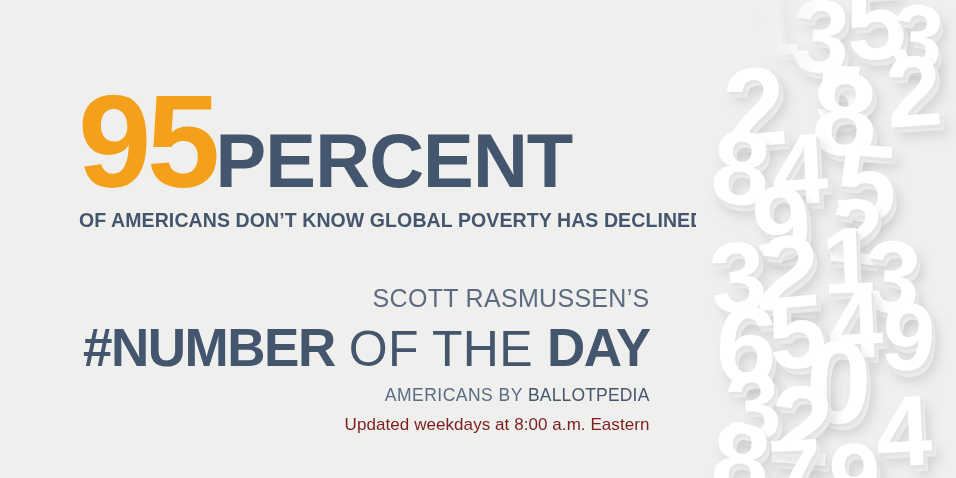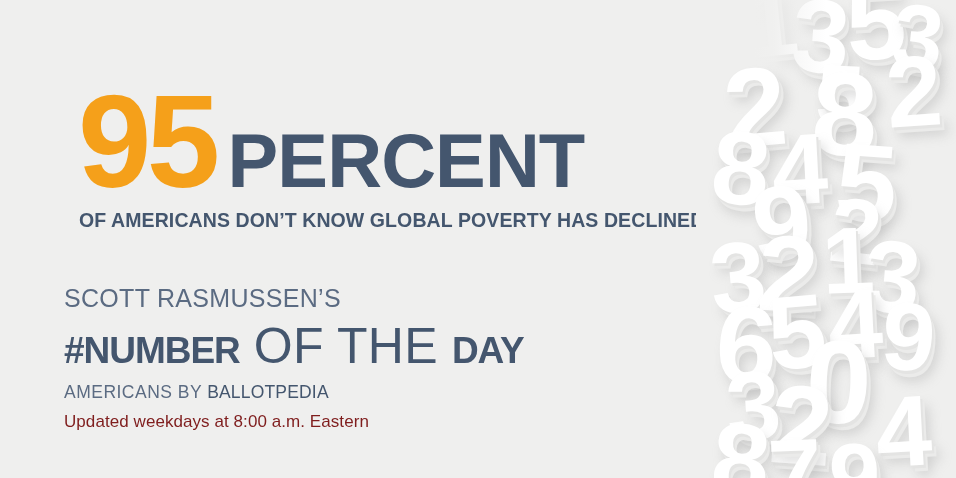--- a/index.html
+++ b/index.html
@@ -71,56 +71,57 @@
     color: #f5a01a;
     letter-spacing: -0.035em;
     line-height: 1;
   }
   #percent-word {
     font-size: 76px;
     font-weight: bold;
     color: #44566e;
     letter-spacing: -0.012em;
     line-height: 1;
-    margin-left: 12px;
+    margin-left: 0;
   }
 
   #subhead {
     position: absolute;
     left: 79px;
     top: 209px;
     font-size: 19.5px;
     font-weight: bold;
     color: #44566e;
     letter-spacing: 0.005em;
     white-space: nowrap;
   }
 
   
   #brand {
     position: absolute;
-    left: 64px;
+    left: 83px;
     top: 286px;
+    text-align: right;
   }
   #brand-kicker {
     font-size: 25px;
     font-weight: normal;
     color: #5b6b82;
     letter-spacing: 0.012em;
     line-height: 1;
     white-space: nowrap;
   }
   #brand-title {
     margin-top: 10px;
     line-height: 1;
     white-space: nowrap;
     color: #44566e;
   }
   #brand-title .heavy {
-    font-size: 37px;
+    font-size: 53px;
     font-weight: bold;
     letter-spacing: -0.028em;
   }
   #brand-title .light {
     font-size: 50px;
     font-weight: normal;
     letter-spacing: 0.005em;
     margin-top: 44px;
   }
   #brand-presented {

